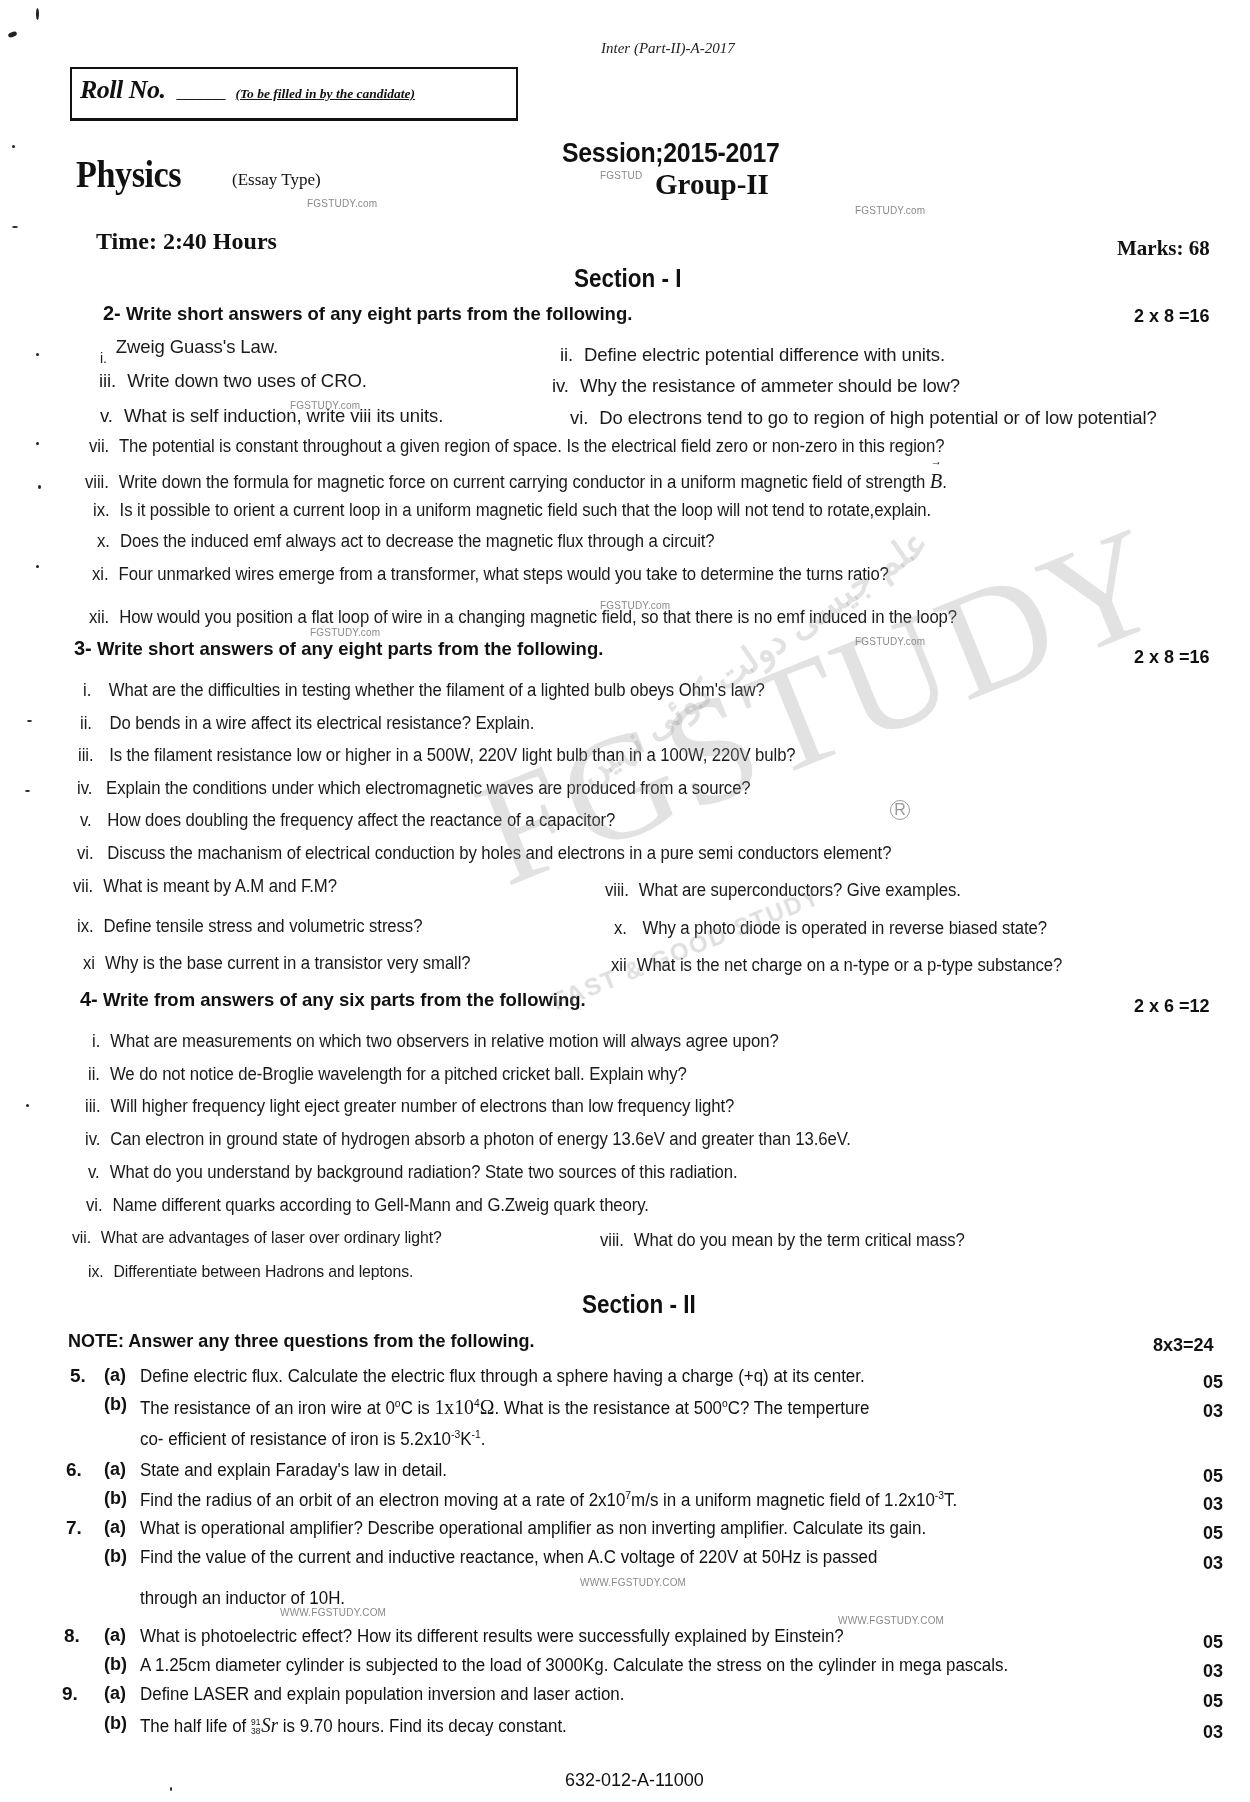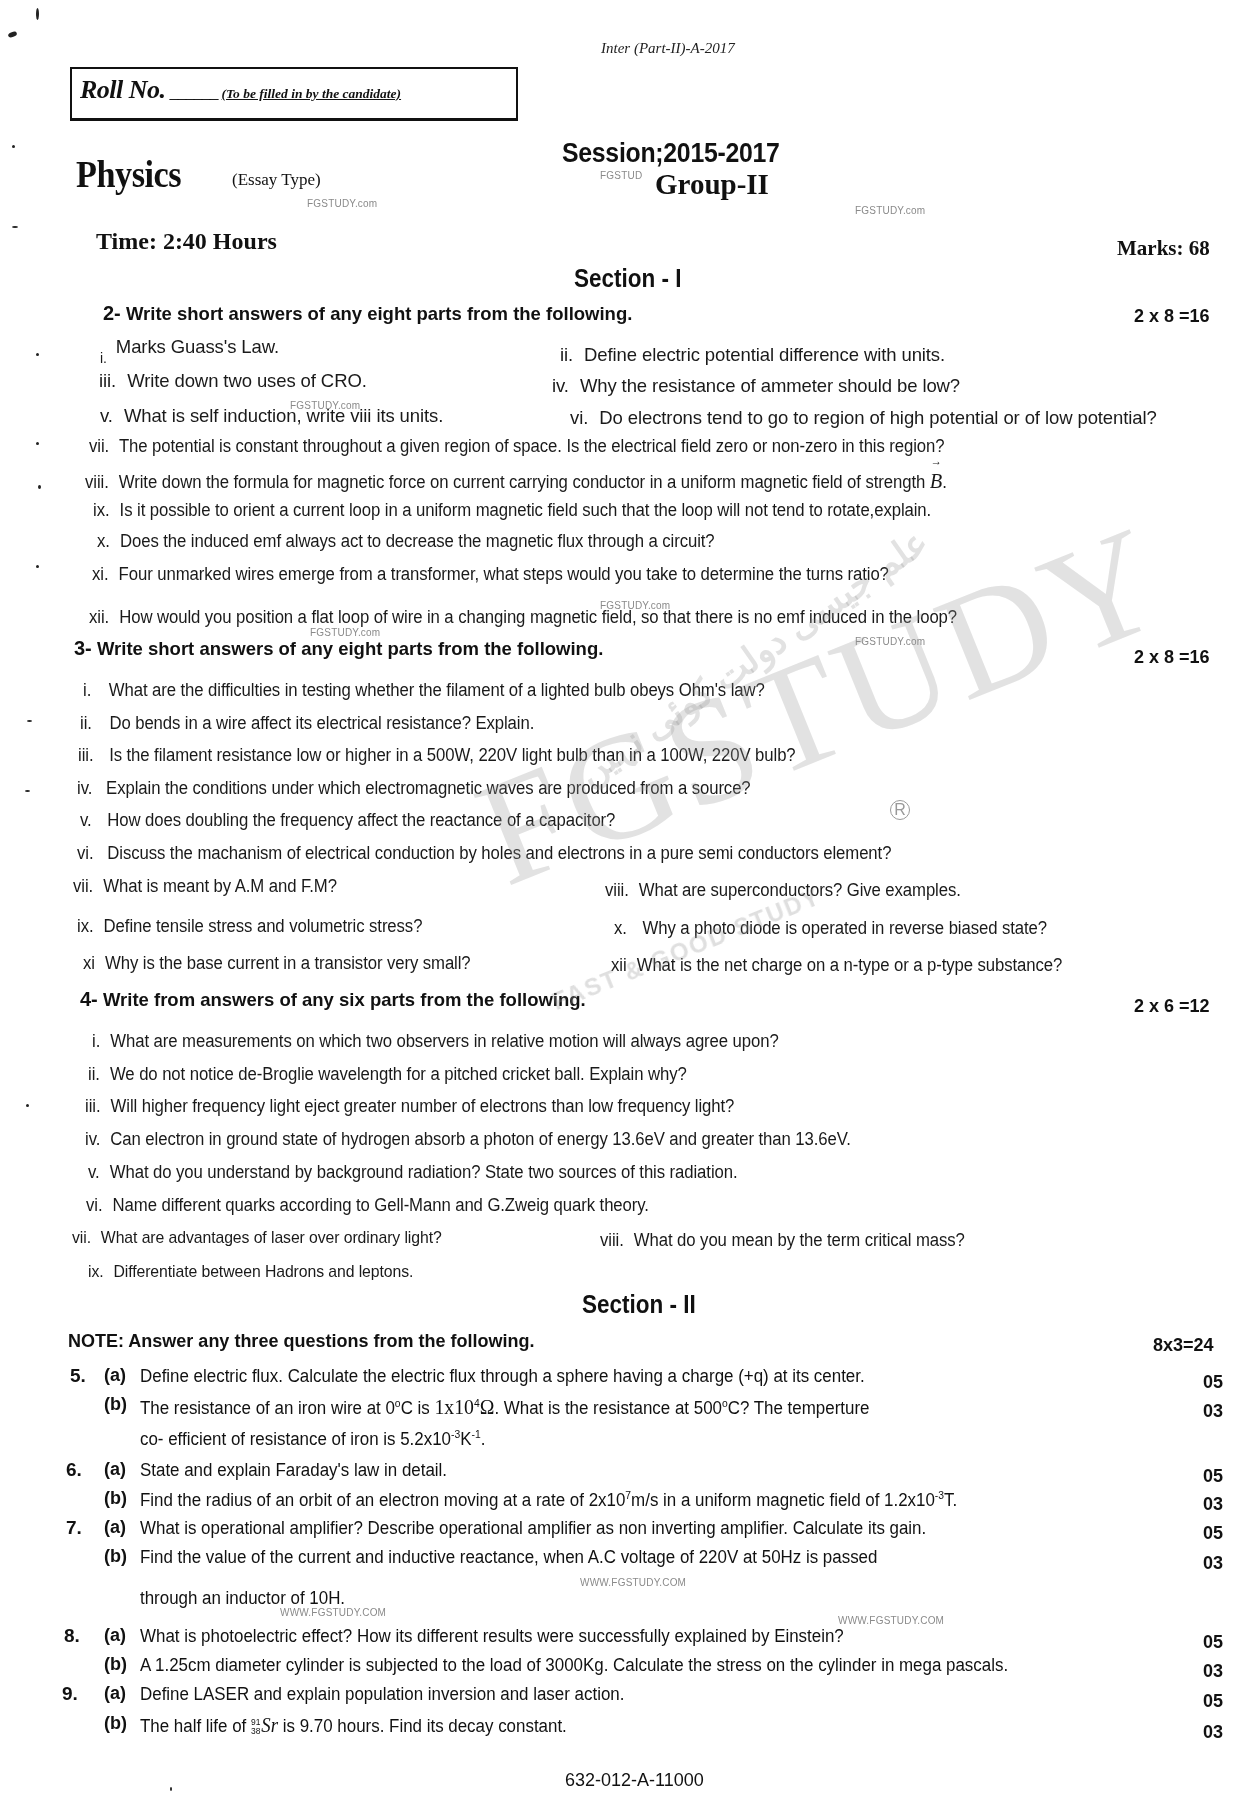--- a/index.html
+++ b/index.html
@@ -3,21 +3,21 @@
   <meta charset="utf-8">
   <style>
     * { box-sizing: border-box; margin: 0; padding: 0; }
     html, body { width: 1250px; height: 1802px; background: #ffffff; overflow: hidden; }
     body { position: relative; font-family: "Liberation Sans", sans-serif; color: #111; }
 
     .abs { position: absolute; white-space: nowrap; }
 
     
     .paper-code { left: 601px; top: 40px; font-family: "Liberation Serif", serif; font-style: italic; font-size: 15px; color: #222; }
-    .roll-box { left: 70px; top: 67px; width: 448px; height: 54px; border: 2px solid #111; border-bottom-width: 3px; padding: 6px 8px; display: flex; align-items: baseline; }
+    .roll-box { left: 70px; top: 67px; width: 448px; height: 54px; border: 2px solid #111; border-bottom-width: 3px; padding: 6px 8px; display: flex; align-items: baseline; gap: 7px; }
     .roll-label { font-family: "Liberation Serif", serif; font-style: italic; font-weight: bold; font-size: 26px; letter-spacing: -0.5px; }
     .roll-blank { font-family: "Liberation Serif", serif; font-size: 18px; margin: 0 4px; letter-spacing: -1px; }
     .roll-note { font-family: "Liberation Serif", serif; font-style: italic; font-weight: bold; font-size: 13.5px; text-decoration: underline; }
 
     .subject { left: 76px; top: 152px; font-family: "Liberation Serif", serif; font-weight: bold; font-size: 38px; letter-spacing: -0.5px; transform: scaleX(0.9); transform-origin: left; }
     .subject-type { left: 232px; top: 170px; font-family: "Liberation Serif", serif; font-size: 17px; }
     .session { left: 562px; top: 138px; font-weight: bold; font-size: 27px; letter-spacing: -0.3px; transform: scaleX(0.92); transform-origin: left; }
     .group { left: 655px; top: 168px; font-family: "Liberation Serif", serif; font-weight: bold; font-size: 29px; }
     .time { left: 96px; top: 228px; font-family: "Liberation Serif", serif; font-weight: bold; font-size: 24px; }
     .marks { left: 1117px; top: 236px; font-family: "Liberation Serif", serif; font-weight: bold; font-size: 21px; }
@@ -87,21 +87,21 @@
 <div class="abs section-title" style="left:574px;top:264px;">Section - I</div>
 
 <div class="abs q-head" style="left:95px;top:302px;margin-left:8px;">
   <span class="qnum">2-</span>
   <span>Write short answers of  any eight parts from the following.</span>
 </div>
 <div class="abs mark-alloc" style="left:1134px;top:306px;">2 x 8 =16</div>
 
 <div class="abs item" style="left:100px;top:336px;">
   <span class="roman" style="position:relative;top:10px;font-size:14px;margin-right:4px;">i.</span>
-  <span>Marks Guass's Law.</span>
+  <span>Zweig Guass's Law.</span>
 </div>
 <div class="abs item" style="left:560px;top:344px;">
   <span class="roman">ii.</span>
   <span>Define electric potential difference with units.</span>
 </div>
 <div class="abs item" style="left:99px;top:370px;">
   <span class="roman">iii.</span>
   <span>Write down two uses of CRO.</span>
 </div>
 <div class="abs item" style="left:552px;top:375px;">

